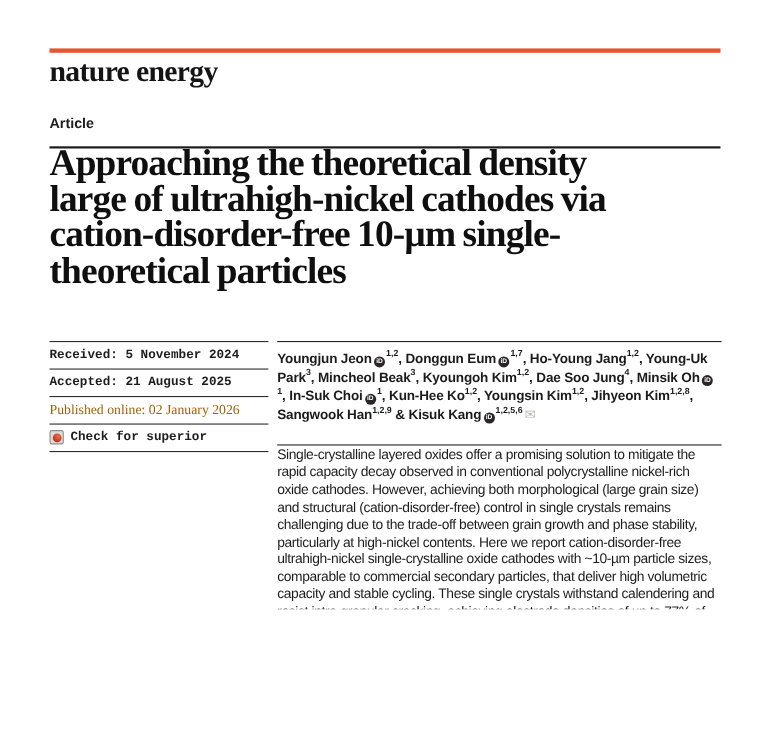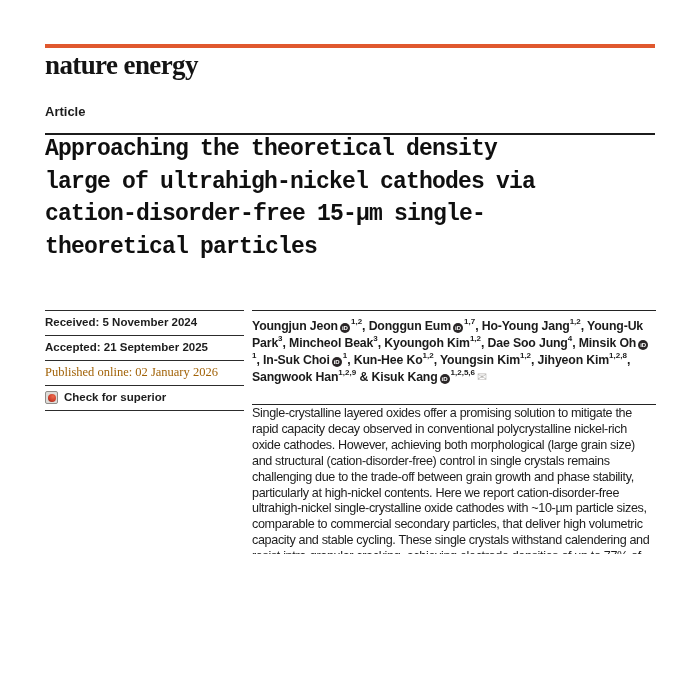--- a/index.html
+++ b/index.html
@@ -19,28 +19,28 @@
   }
   .header-row {
     position:absolute; left:45px; right:45px; top:104px;
     display:flex; justify-content:space-between; align-items:baseline;
     padding-bottom:14px; border-bottom:2px solid #1c1c1c;
   }
   .article-label { font-size:13px; font-weight:700; color:#1c1c1c; }
   .doi { font-size:12px; font-weight:700; color:#0a68a4; text-decoration:none; cursor:pointer; }
   .title {
     position:absolute; left:45px; top:133px; width:580px;
-    font-family:Liberation Mono, monospace; font-weight:700;
-    font-size:23px; line-height:32.5px; letter-spacing:-0.8px; word-spacing:-1px;
+    font-family:Liberation Serif, serif; font-weight:700;
+    font-size:34px; line-height:32.5px; letter-spacing:-0.8px; word-spacing:-1px;
     color:#0f0f0f;
   }
   .meta-box { position:absolute; left:45px; top:310px; width:199px; }
   .meta-row {
     border-top:1.5px solid #2c2c2c; padding:5px 0 6px;
-    font-size:11.5px; font-weight:700; color:#1d1d1d; line-height:13px;
+    font-size:11.5px; font-weight:700; color:#1d1d1d; line-height:13px;font-family:Liberation Mono, monospace;
   }
   .meta-row.serif {
     font-family:"Liberation Serif", serif; font-weight:400; font-size:12.5px; color:#a16207;
   }
   .meta-row.last { border-bottom:1.5px solid #2c2c2c; }
   .check-row { display:flex; align-items:center; cursor:pointer; }
   .cm {
     width:13px; height:13px; background:#dedcd8; border:1px solid #8f8d8a;
     border-radius:2px; display:inline-flex; align-items:center; justify-content:center;
     margin-right:6px; flex:0 0 auto;
@@ -81,27 +81,27 @@
 
   <div class="logo">nature energy</div>
 
   <div class="header-row">
     <span class="article-label">Article</span>
   </div>
 
   <h1 class="title">
     <div>Approaching the theoretical density</div>
     <div>large of ultrahigh-nickel cathodes via</div>
-    <div>cation-disorder-free 15-µm single-</div>
+    <div>cation-disorder-free 10-µm single-</div>
     <div>theoretical particles</div>
   </h1>
 
   <div class="meta-box">
     <div class="meta-row">Received: 5 November 2024</div>
-    <div class="meta-row">Accepted: 21 September 2025</div>
+    <div class="meta-row">Accepted: 21 August 2025</div>
     <div class="meta-row serif">Published online: 02 January 2026</div>
     <div class="meta-row last check-row">
       <span class="cm">
           <span class="cm-dot"></span>
         </span>
       <span>Check for superior</span>
     </div>
   </div>
 
   <div class="authors-block"><span><span>Youngjun Jeon</span><span class="orcid">iD</span><sup>1,2</sup>, </span><span><span>Donggun Eum</span><span class="orcid">iD</span><sup>1,7</sup>, </span><span><span>Ho-Young Jang</span><sup>1,2</sup>, </span><span><span>Young-Uk Park</span><sup>3</sup>, </span><span><span>Mincheol Beak</span><sup>3</sup>, </span><span><span>Kyoungoh Kim</span><sup>1,2</sup>, </span><span><span>Dae Soo Jung</span><sup>4</sup>, </span><span><span>Minsik Oh</span><span class="orcid">iD</span><sup>1</sup>, </span><span><span>In-Suk Choi</span><span class="orcid">iD</span><sup>1</sup>, </span><span><span>Kun-Hee Ko</span><sup>1,2</sup>, </span><span><span>Youngsin Kim</span><sup>1,2</sup>, </span><span><span>Jihyeon Kim</span><sup>1,2,8</sup>, </span><span><span>Sangwook Han</span><sup>1,2,9</sup> &amp; </span><span><span>Kisuk Kang</span><span class="orcid">iD</span><sup>1,2,5,6</sup><span class="mail">✉</span></span></div>

